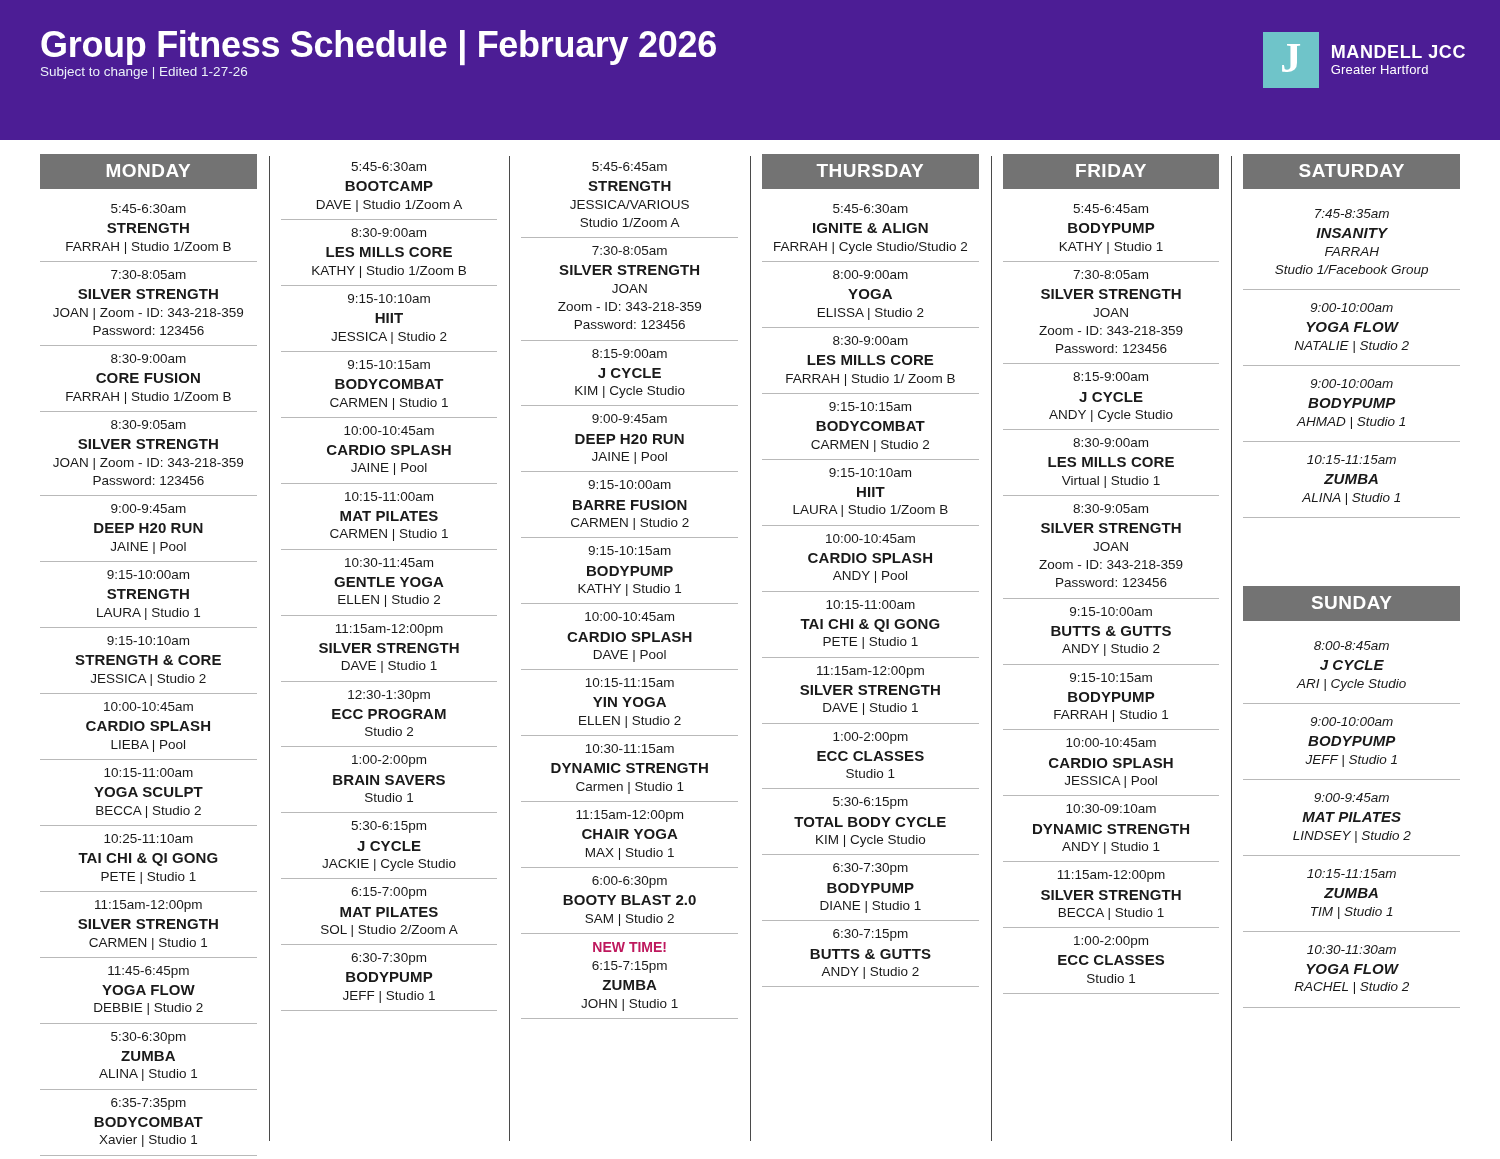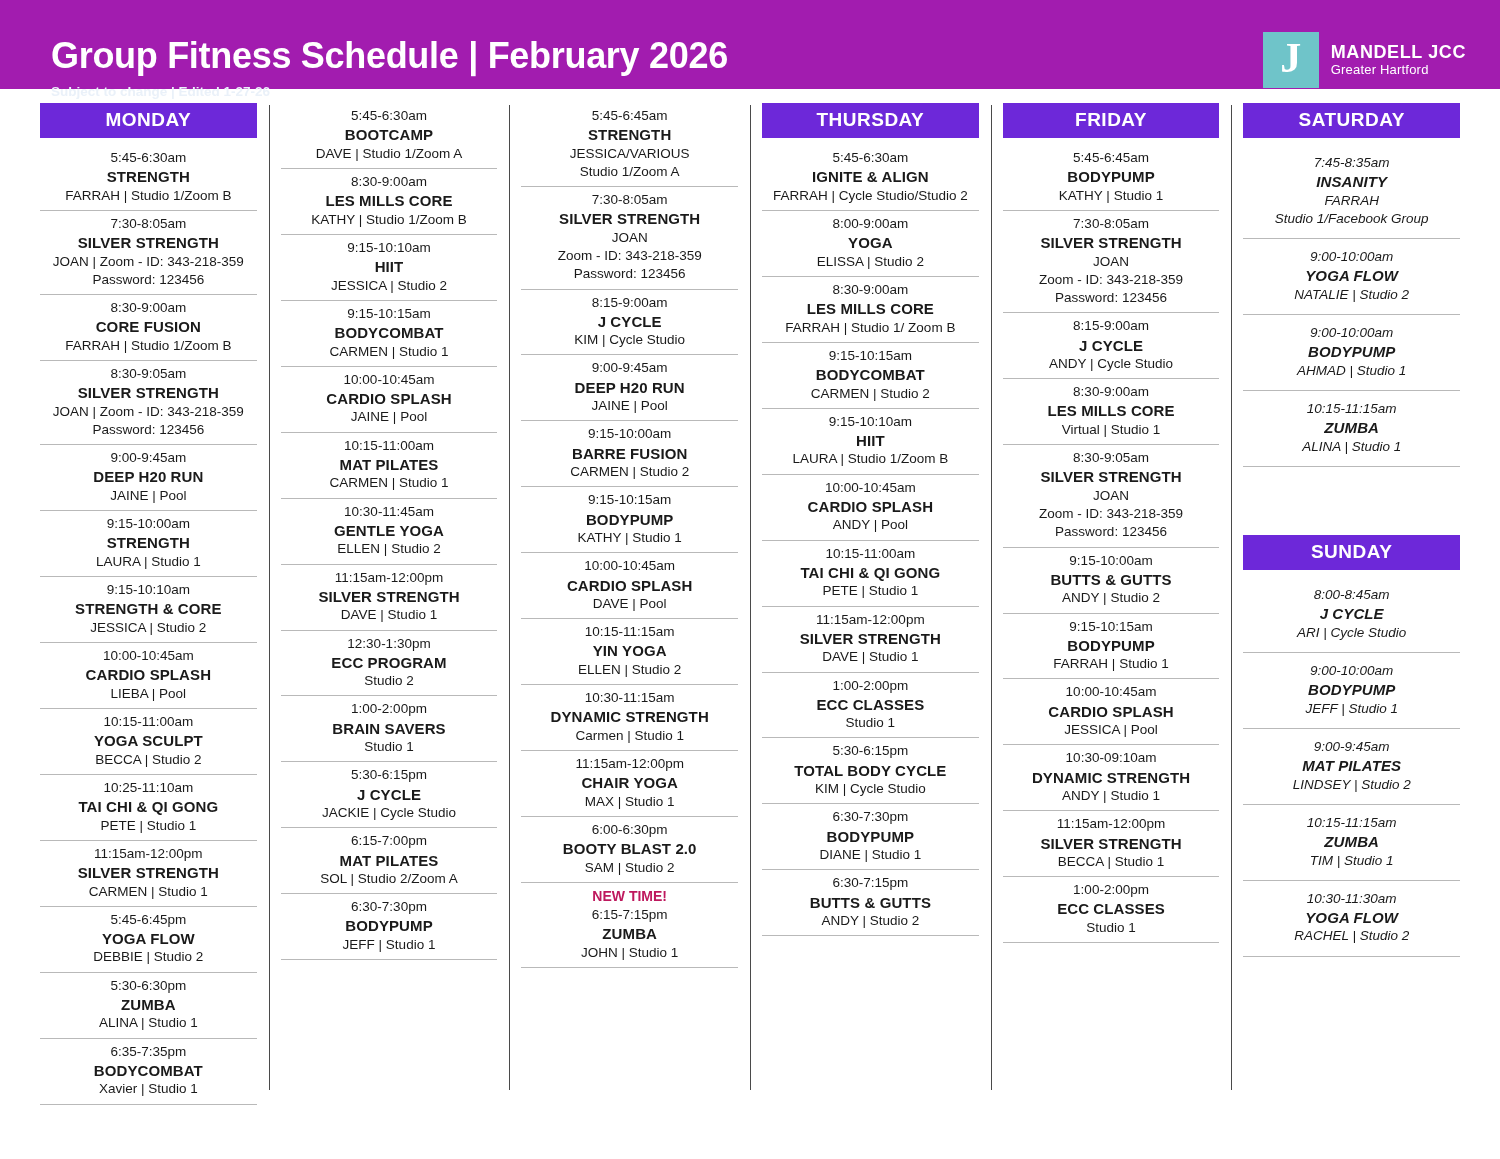--- a/index.html
+++ b/index.html
@@ -10,40 +10,39 @@
   body {
     width: 1500px; height: 1159px;
     font-family: "Liberation Sans", sans-serif;
     color: #1a1a1a;
     overflow: hidden;
   }
 
   
   .header {
     position: relative;
-    background: #a21caf;
-    height: 89px;
-    padding: 11px;
+    background: #4c1d95;
+    height: 140px;
+    padding: 0;
   }
   .header-inner {
     padding: 26px 0 0 40px;
   }
   .header-title {
     color: #ffffff;
     font-size: 36px;
     font-weight: bold;
     letter-spacing: -0.3px;
     line-height: 1.05;
     margin: 0;
   }
   .header-sub {
     color: #eaf1f9;
     font-size: 13.5px;
-    font-weight: bold;
-    margin-top: 9px;
+    font-weight: normal;
   }
   .logo-wrap {
     position: absolute;
     right: 34px;
     top: 32px;
     display: flex;
     align-items: center;
     gap: 12px;
   }
   .logo-mark {
@@ -90,21 +89,21 @@
     content: "";
     position: absolute;
     left: 0; top: 2px;
     width: 1px;
     height: 985px;
     background: #4a4a4a;
   }
   .col-inner { width: 100%; }
 
   .day-header {
-    background: #6d28d9;
+    background: #737373;
     color: #ffffff;
     text-align: center;
     font-size: 19px;
     font-weight: bold;
     letter-spacing: 0.5px;
     padding: 6px 0 7px 0;
     margin-bottom: 7px;
   }
   .day-header.second {
     margin-top: 68px;
@@ -213,21 +212,21 @@
             <div class="time">10:25-11:10am</div>
             <div class="name">TAI CHI &amp; QI GONG</div>
             <div class="det">PETE | Studio 1</div>
           </div>
           <div class="cls">
             <div class="time">11:15am-12:00pm</div>
             <div class="name">SILVER STRENGTH</div>
             <div class="det">CARMEN | Studio 1</div>
           </div>
           <div class="cls">
-            <div class="time">5:45-6:45pm</div>
+            <div class="time">11:45-6:45pm</div>
             <div class="name">YOGA FLOW</div>
             <div class="det">DEBBIE | Studio 2</div>
           </div>
           <div class="cls">
             <div class="time">5:30-6:30pm</div>
             <div class="name">ZUMBA</div>
             <div class="det">ALINA | Studio 1</div>
           </div>
           <div class="cls">
             <div class="time">6:35-7:35pm</div>

